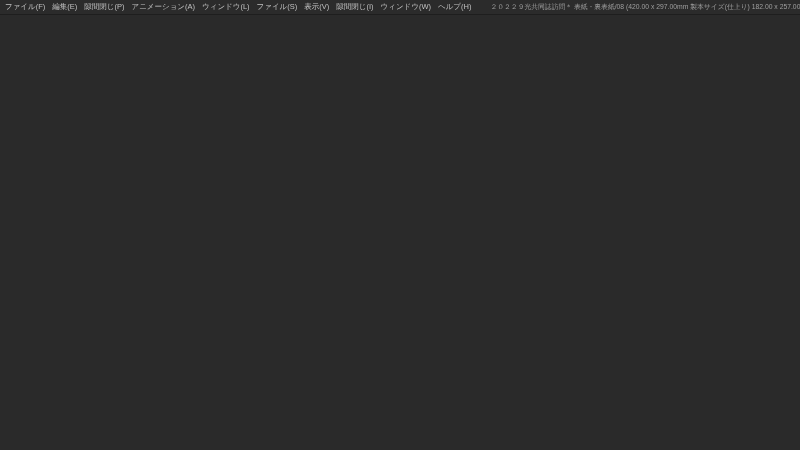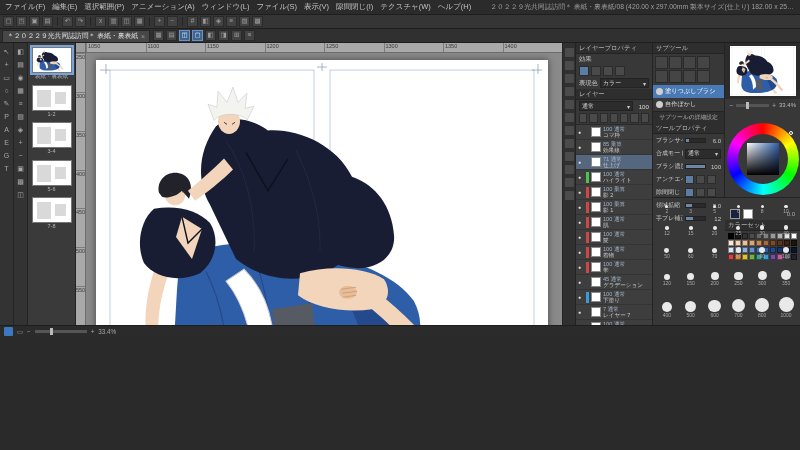--- a/index.html
+++ b/index.html
@@ -1,18 +1,18 @@
 <!DOCTYPE html>
 <html><head>
 <meta charset="utf-8">
 <style>
   *{box-sizing:border-box;margin:0;padding:0}
   html,body{width:800px;height:450px;overflow:hidden}
   body{background:#2a2a2a;font-family:"Liberation Sans","DejaVu Sans",sans-serif;color:#c8c8c8}
-  #app{width:800px;height:337px;display:flex;flex-direction:column}
+  #app{width:800px;height:337px;display:flex;flex-direction:row}
 
   
   .menubar{height:15px;background:#2b2b2b;border-bottom:1px solid #1e1e1e;display:flex;align-items:center;gap:7px;padding:0 5px}
   .menu-item{font-size:7.5px;color:#c2c2c2;white-space:nowrap;cursor:default}
   .app-title{font-size:6.8px;color:#9f9f9f;margin-left:12px;white-space:nowrap;overflow:hidden;text-overflow:ellipsis;flex:1}
 
   
   .toolbar{height:14px;background:#353535;border-bottom:1px solid #1e1e1e;display:flex;align-items:center;gap:2px;padding:0 3px}
   .tbtn{width:11px;height:11px;background:#434343;border:1px solid #2a2a2a;color:#9c9c9c;font-size:6.5px;line-height:1;display:flex;align-items:center;justify-content:center}
   .tbtn.active{background:#3e6391;border-color:#6a93c2;color:#e8f1fb}
@@ -158,27 +158,27 @@
     </g>
   </symbol>
 </svg>
 
 <div id="app">
 
   <div class="menubar">
     <span id="menu-items" style="display:flex;gap:7px">
         <span class="menu-item">ファイル(F)</span>
         <span class="menu-item">編集(E)</span>
-        <span class="menu-item">選択範囲(P)</span>
+        <span class="menu-item">隙間閉じ(P)</span>
         <span class="menu-item">アニメーション(A)</span>
         <span class="menu-item">ウィンドウ(L)</span>
         <span class="menu-item">ファイル(S)</span>
         <span class="menu-item">表示(V)</span>
         <span class="menu-item">隙間閉じ(I)</span>
-        <span class="menu-item">テクスチャ(W)</span>
+        <span class="menu-item">ウィンドウ(W)</span>
         <span class="menu-item">ヘルプ(H)</span>
       </span>
     <span class="app-title">２０２２９光共同誌訪問＊ 表紙・裏表紙/08 (420.00 x 297.00mm 製本サイズ(仕上り) 182.00 x 257.00mm 350dpi 33.4%) - CLIP STUDIO PAINT EX</span>
   </div>
 
   <div class="toolbar" id="toolbar-icons">
       <div class="tbtn">▢</div>
       <div class="tbtn">◳</div>
       <div class="tbtn">▣</div>
       <div class="tbtn">▤</div>

